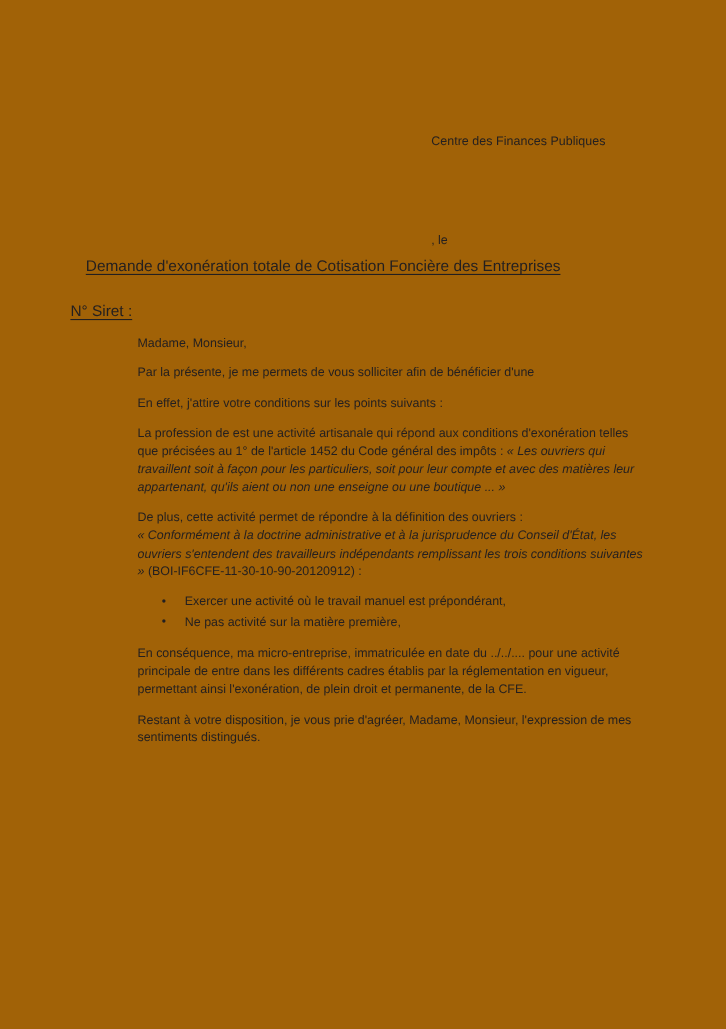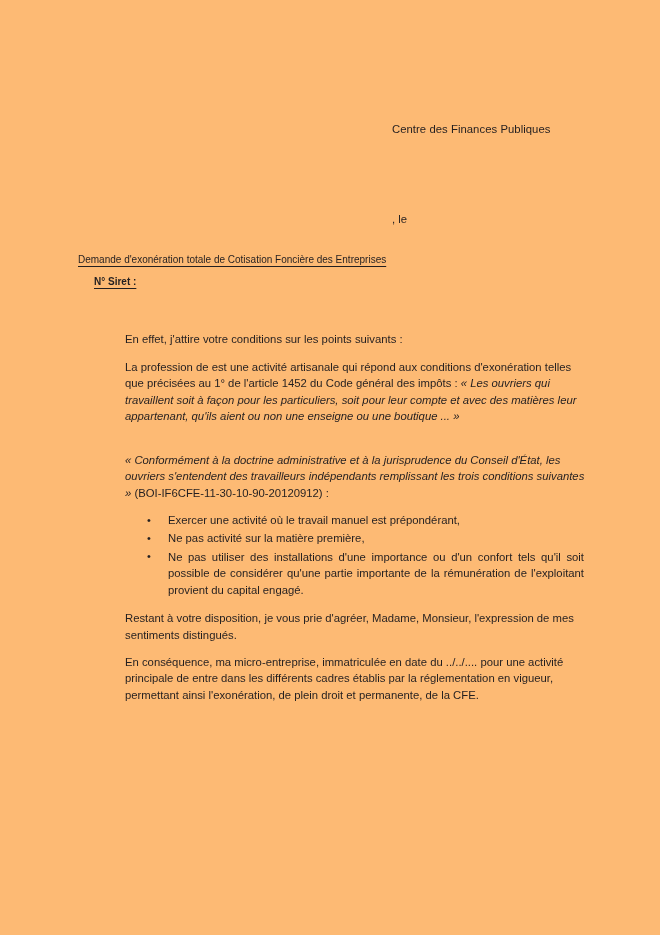--- a/index.html
+++ b/index.html
@@ -9,21 +9,21 @@
     background: #ffffff;
   }
   body {
     font-family: "Liberation Sans", sans-serif;
     color: #231f20;
   }
   .page {
     position: relative;
     width: 660px;
     height: 935px;
-    background: #fdba74;
+    background: #a16207;
     overflow: hidden;
     box-sizing: border-box;
   }
 
   
   .recipient {
     position: absolute;
     left: 392px;
     top: 121px;
     font-size: 11.3px;
@@ -38,36 +38,36 @@
     left: 392px;
     top: 211px;
     font-size: 11.3px;
     line-height: 16px;
   }
 
   
   .subject {
     position: absolute;
     left: 78px;
-    top: 252px;
-    font-size: 10px;
+    top: 233px;
+    font-size: 14px;
     line-height: 16px;
     text-decoration: underline;
     text-underline-offset: 2.5px;
     white-space: nowrap;
   }
 
   
   .siret {
     position: absolute;
-    left: 94px;
+    left: 64px;
     top: 274px;
-    font-size: 10px;
+    font-size: 14px;
     line-height: 16px;
-    font-weight: bold;
+    font-weight: normal;
     text-decoration: underline;
     text-underline-offset: 2.5px;
     white-space: nowrap;
   }
 
   
   .body-col {
     position: absolute;
     left: 125px;
     top: 304px;
@@ -127,38 +127,38 @@
   </div>
 
   <div class="dateline">, le</div>
 
   <div class="subject">Demande d'exonération totale de Cotisation Foncière des Entreprises</div>
 
   <div class="siret">N° Siret :</div>
 
   <div class="body-col">
 
+    <p>Madame, Monsieur,</p>
 
-    <p><br></p>
+    <p><span>Par la présente, je me permets de vous solliciter afin de bénéficier d'une</span><br></p>
 
     <p>En effet, j'attire votre conditions sur les points suivants :</p>
 
     <p><span>La profession de est une activité artisanale qui répond aux conditions d'exonération telles que précisées au 1° de l'article 1452 du Code général des impôts : </span><em>« Les ouvriers qui travaillent soit à façon pour les particuliers, soit pour leur compte et avec des matières leur appartenant, qu'ils aient ou non une enseigne ou une boutique ... »</em></p>
 
-    <p class="tight"><br><em>« Conformément à la doctrine administrative et à la jurisprudence du Conseil d'État, les ouvriers s'entendent des travailleurs indépendants remplissant les trois conditions suivantes »</em><span> (BOI-IF6CFE-11-30-10-90-20120912) :</span></p>
+    <p class="tight"><span>De plus, cette activité permet de répondre à la définition des ouvriers :</span><br><em>« Conformément à la doctrine administrative et à la jurisprudence du Conseil d'État, les ouvriers s'entendent des travailleurs indépendants remplissant les trois conditions suivantes »</em><span> (BOI-IF6CFE-11-30-10-90-20120912) :</span></p>
 
     <ul class="conditions">
       <li>Exercer une activité où le travail manuel est prépondérant,</li>
       <li>Ne pas activité sur la matière première,</li>
-      <li class="justify">Ne pas utiliser des installations d'une importance ou d'un confort tels qu'il soit possible de considérer qu'une partie importante de la rémunération de l'exploitant provient du capital engagé.</li>
     </ul>
 
+    <p>En conséquence, ma micro-entreprise, immatriculée en date du ../../.... pour une activité principale de entre dans les différents cadres établis par la réglementation en vigueur, permettant ainsi l'exonération, de plein droit et permanente, de la CFE.</p>
+
     <p>Restant à votre disposition, je vous prie d'agréer, Madame, Monsieur, l'expression de mes sentiments distingués.</p>
-
-    <p>En conséquence, ma micro-entreprise, immatriculée en date du ../../.... pour une activité principale de entre dans les différents cadres établis par la réglementation en vigueur, permettant ainsi l'exonération, de plein droit et permanente, de la CFE.</p>
 
   </div>
 
   <div class="footer">
 
     
 
     
 
   </div>

